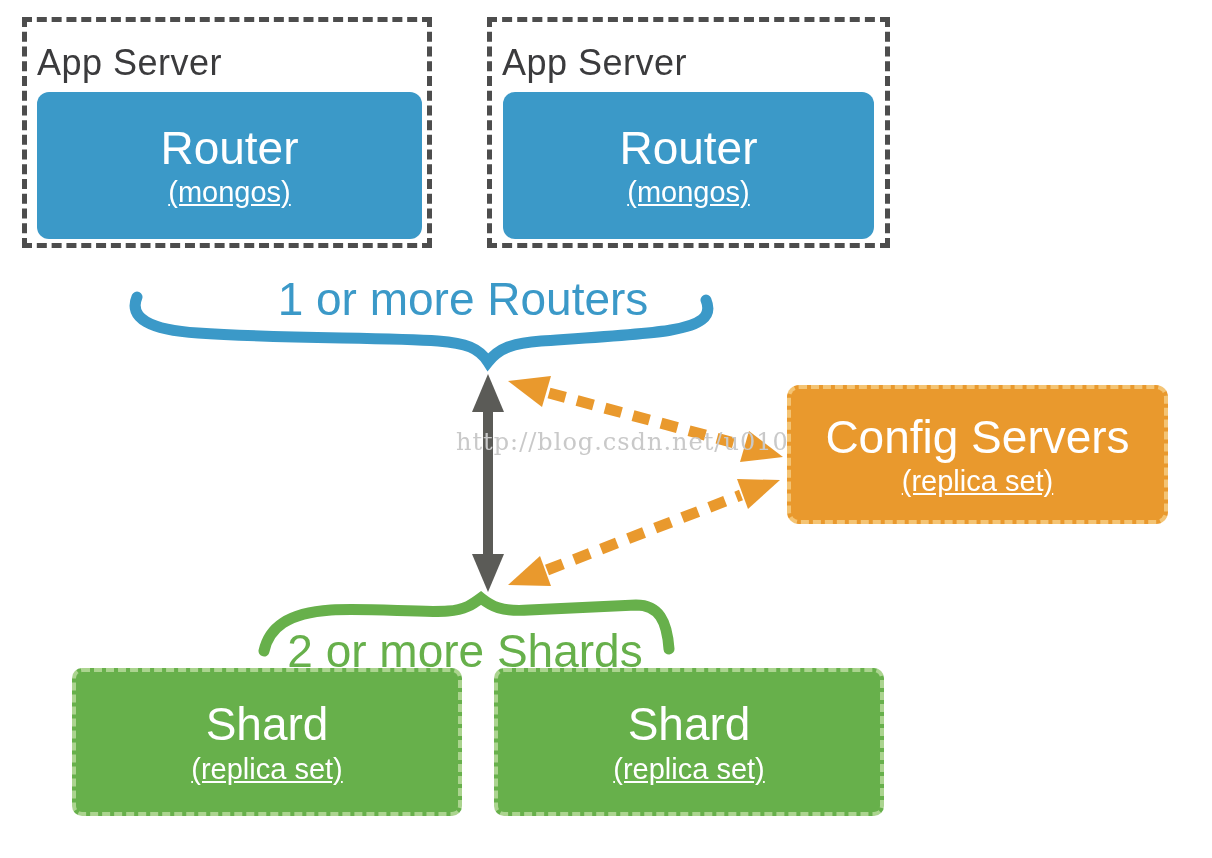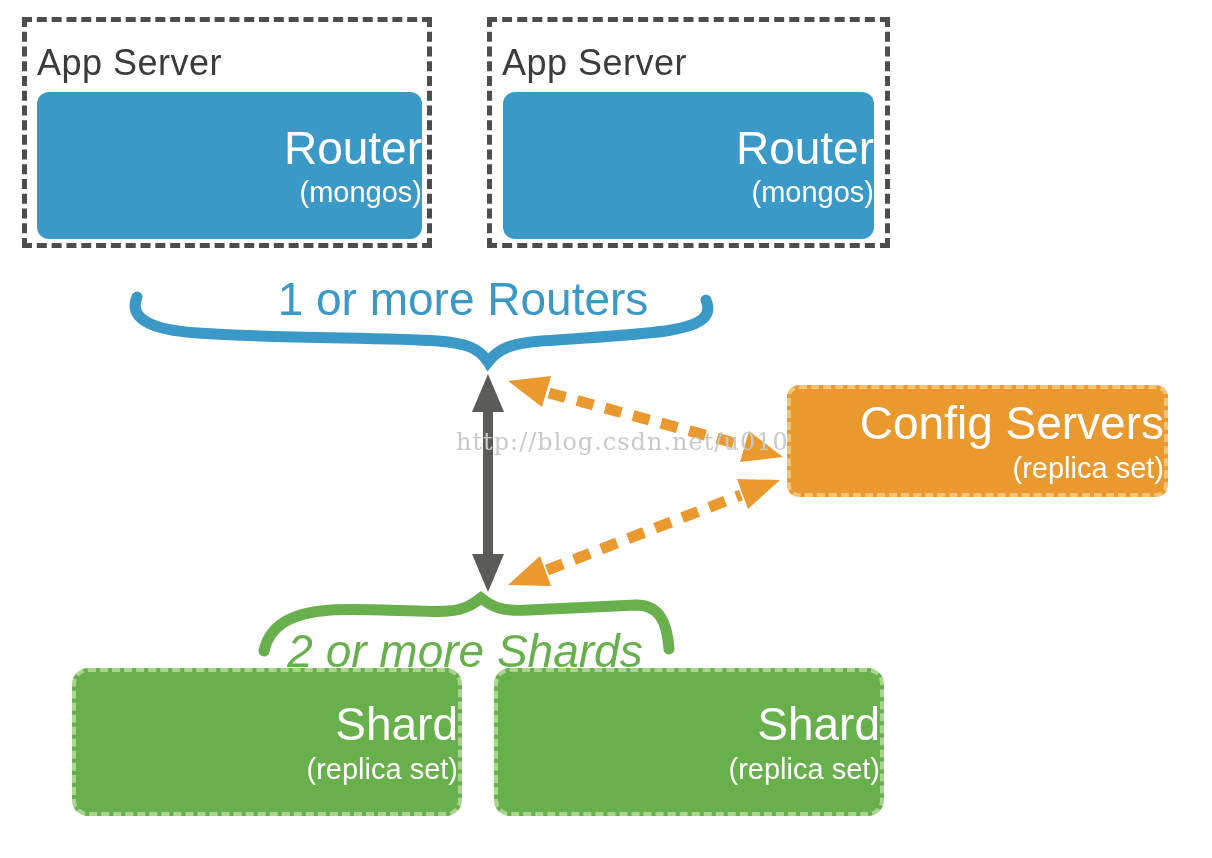--- a/index.html
+++ b/index.html
@@ -30,29 +30,29 @@
   }
   .app-server .as-label{
     position:absolute;left:10px;top:20px;
     font-size:36px;color:var(--label-text);
     letter-spacing:0.5px;
   }
   .solid-box{
     position:absolute;
     box-sizing:border-box;
     display:flex;flex-direction:column;
-    align-items:flex-end;justify-content:center;
+    align-items:center;justify-content:center;
     color:#ffffff;text-align:center;
   }
   .router-box{background:var(--blue);border-radius:12px;}
   .config-box{background:var(--orange);border:4px dashed var(--orange-border);border-radius:12px;}
-  .shard-box{background:var(--green);border:4px dashed var(--green-border);border-radius:16px;}
+  .shard-box{background:var(--green);border:4px dashed var(--green-border);border-radius:10px;}
 
   .box-title{font-size:46px;line-height:1.05;}
-  .box-sub{font-size:29px;line-height:1.0;margin-top:6px;}
+  .box-sub{font-size:29px;line-height:1.0;margin-top:6px;text-decoration:underline;}
 
   .brace-label{
     position:absolute;font-size:46px;white-space:nowrap;
     transform:translateX(-50%);
   }
   .brace-label.blue{color:var(--blue);}
   .brace-label.green{color:var(--green);}
 
   .watermark{
     position:absolute;
@@ -111,25 +111,25 @@
 
   <div class="app-server" style="left:487px;top:17px;width:403px;height:231px;">
     <div class="as-label">App Server</div>
     <div class="solid-box router-box" style="left:11px;top:70px;width:371px;height:147px;">
       <div class="box-title">Router</div>
       <div class="box-sub">(mongos)</div>
     </div>
   </div>
 
   <div class="brace-label blue" style="left:463px;top:272px;">1 or more Routers</div>
-  <div class="brace-label green" style="left:465px;top:624px;font-style:italic;">2 or more Shards</div>
+  <div class="brace-label green" style="left:465px;top:624px;">2 or more Shards</div>
 
   <div class="watermark" style="left:456px;top:428px;">http://blog.csdn.net/u010900754</div>
 
-  <div class="solid-box config-box" style="left:787px;top:385px;width:381px;height:112px;">
+  <div class="solid-box config-box" style="left:787px;top:385px;width:381px;height:139px;">
     <div class="box-title">Config Servers</div>
     <div class="box-sub">(replica set)</div>
   </div>
 
   <div class="solid-box shard-box" style="left:72px;top:668px;width:390px;height:148px;">
     <div class="box-title">Shard</div>
     <div class="box-sub">(replica set)</div>
   </div>
 
   <div class="solid-box shard-box" style="left:494px;top:668px;width:390px;height:148px;">

